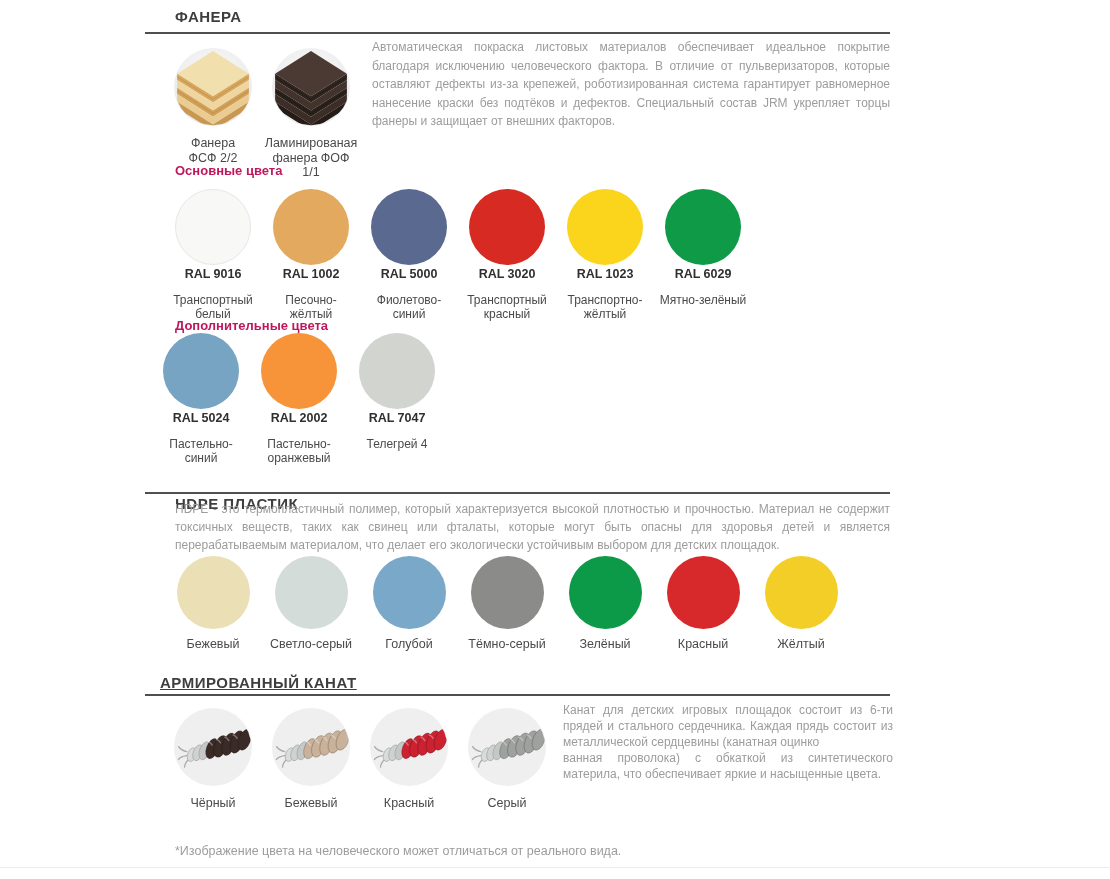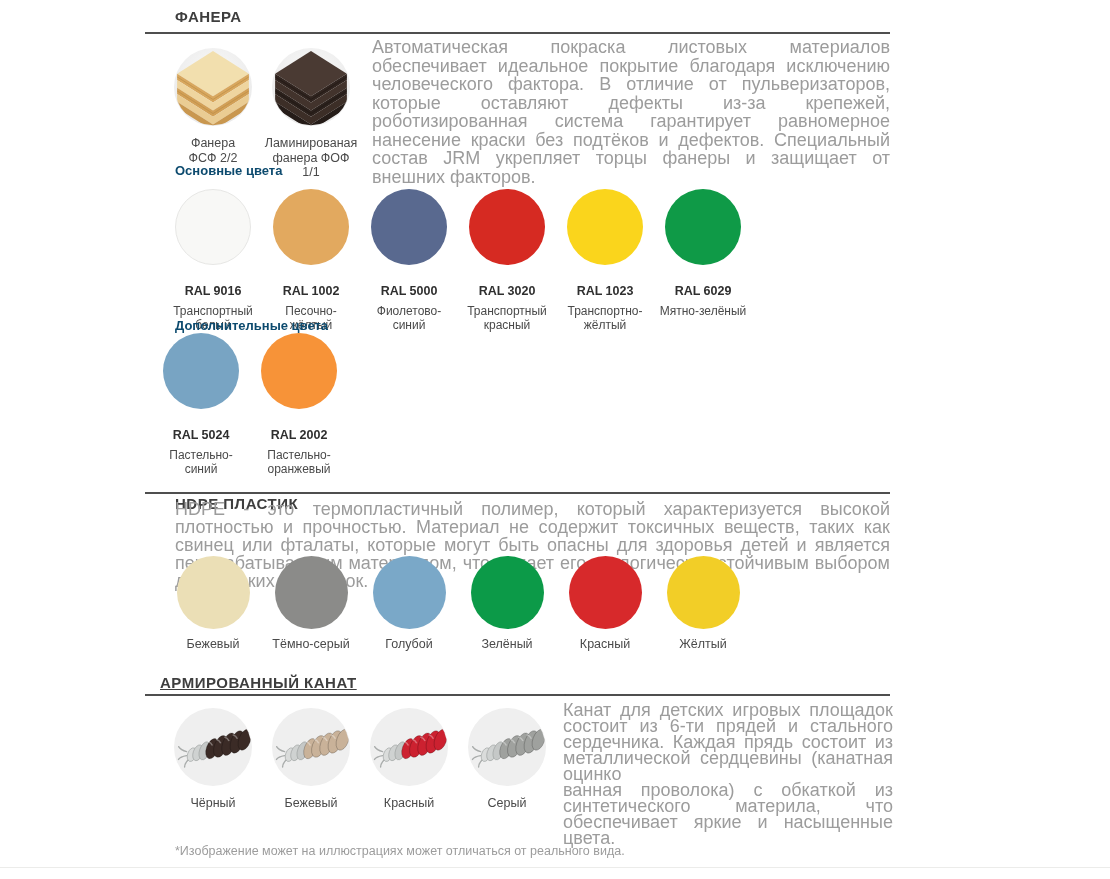--- a/index.html
+++ b/index.html
@@ -3,31 +3,31 @@
 <meta charset="utf-8">
 <style>
   html,body{margin:0;padding:0;}
   body{
     width:1110px;height:879px;background:#ffffff;position:relative;overflow:hidden;
     font-family:"Liberation Sans", sans-serif;color:#3d3d3d;
   }
   .abs{position:absolute;}
   .sec-title{font-size:15px;font-weight:bold;letter-spacing:.5px;color:#3e3e3e;}
   .rule{position:absolute;left:145px;width:745px;height:2px;background:#4f4f4f;}
-  .para{position:absolute;font-size:18px;color:#9c9c9c;text-align:justify;line-height:18px;}
+  .para{position:absolute;font-size:12px;color:#9c9c9c;text-align:justify;line-height:18px;}
   .row{position:absolute;display:flex;}
   .cell{width:98px;display:flex;flex-direction:column;align-items:center;flex:none;}
   .circle{border-radius:50%;flex:none;}
   .swatch{box-sizing:border-box;border:1px solid transparent;}
   .sw-main{width:76px;height:76px;}
   .sw-hdpe{width:73px;height:73px;}
   .mat-label{margin-top:6px;font-size:12.5px;line-height:14.5px;color:#4a4a4a;text-align:center;white-space:pre-line;}
-  .sub-label{position:absolute;font-size:13px;font-weight:600;color:#0c4a6e;text-align:center;}
-  .ral-code{margin-top:19px;font-size:12.5px;font-weight:bold;color:#2f2f2f;text-align:center;}
-  .color-name{margin-top:6px;font-size:12px;line-height:14px;color:#4a4a4a;text-align:center;white-space:pre-line;}
+  .sub-label{position:absolute;font-size:13px;font-weight:600;color:#be185d;text-align:center;}
+  .ral-code{margin-top:2px;font-size:12.5px;font-weight:bold;color:#2f2f2f;text-align:center;}
+  .color-name{margin-top:12px;font-size:12px;line-height:14px;color:#4a4a4a;text-align:center;white-space:pre-line;}
   .hdpe-name{margin-top:8px;font-size:12.5px;color:#4a4a4a;text-align:center;}
   .rope-name{margin-top:6px;font-size:12.5px;color:#4a4a4a;text-align:right;}
   .footnote{position:absolute;font-size:12.5px;color:#9c9c9c;}
   .bottom-line{position:absolute;left:0;top:867px;width:1110px;height:1px;background:#ececea;}
   .pre{white-space:pre-line;}
 </style>
 </head>
 <body>
 
 <div>
@@ -157,45 +157,54 @@
 синий</div>
       </div>
 
       <div class="cell">
         <div class="circle swatch sw-main" style="background: rgb(247, 147, 56);"></div>
         <div class="ral-code">RAL 2002</div>
         <div class="color-name">Пастельно-
 оранжевый</div>
       </div>
 
+      <div class="cell">
+        <div class="circle swatch sw-main" style="background: rgb(210, 212, 208);"></div>
+        <div class="ral-code">RAL 7047</div>
+        <div class="color-name">Телегрей 4</div>
+      </div>
 
     </div>
 </div>
 
 <div>
   <div class="abs sec-title" style="left:175px;top:495px;">HDPE ПЛАСТИК</div>
   <div class="rule" style="top:492px;"></div>
   <p class="para" style="left:175px;top:500px;width:715px;margin:0;">HDPE - это термопластичный полимер, который характеризуется высокой плотностью и прочностью. Материал не содержит токсичных веществ, таких как свинец или фталаты, которые могут быть опасны для здоровья детей и является перерабатываемым материалом, что делает его экологически устойчивым выбором для детских площадок.</p>
 
   <div class="row" style="left:164px;top:556px;">
 
       <div class="cell">
         <div class="circle swatch sw-hdpe" style="background: rgb(235, 223, 182);"></div>
         <div class="hdpe-name">Бежевый</div>
       </div>
 
+      <div class="cell">
+        <div class="circle swatch sw-hdpe" style="background: rgb(212, 220, 217);"></div>
+        <div class="hdpe-name">Светло-серый</div>
+      </div>
+
+      <div class="cell">
+        <div class="circle swatch sw-hdpe" style="background: rgb(122, 168, 200);"></div>
+        <div class="hdpe-name">Голубой</div>
+      </div>
 
       <div class="cell">
         <div class="circle swatch sw-hdpe" style="background: rgb(139, 139, 137);"></div>
         <div class="hdpe-name">Тёмно-серый</div>
-      </div>
-
-      <div class="cell">
-        <div class="circle swatch sw-hdpe" style="background: rgb(122, 168, 200);"></div>
-        <div class="hdpe-name">Голубой</div>
       </div>
 
       <div class="cell">
         <div class="circle swatch sw-hdpe" style="background: rgb(12, 154, 72);"></div>
         <div class="hdpe-name">Зелёный</div>
       </div>
 
       <div class="cell">
         <div class="circle swatch sw-hdpe" style="background: rgb(215, 41, 43);"></div>
         <div class="hdpe-name">Красный</div>
@@ -376,14 +385,14 @@
           </svg>
         </span>
         <div class="rope-name">Серый</div>
       </div>
     </div>
 
   <p class="para pre" style="left:563px;top:702px;width:330px;margin:0;line-height:16px;">Канат для детских игровых площадок состоит из 6-ти прядей и стального сердечника. Каждая прядь состоит из металлической сердцевины (канатная оцинко
 ванная проволока) с обкаткой из синтетического материла, что обеспечивает яркие и насыщенные цвета.</p>
 </div>
 
-<div class="footnote" style="left:175px;top:844px;">*Изображение может на иллюстрациях может отличаться от реального вида.</div>
+<div class="footnote" style="left:175px;top:844px;">*Изображение цвета на человеческого может отличаться от реального вида.</div>
 <div class="bottom-line"></div>
 
 </body></html>

